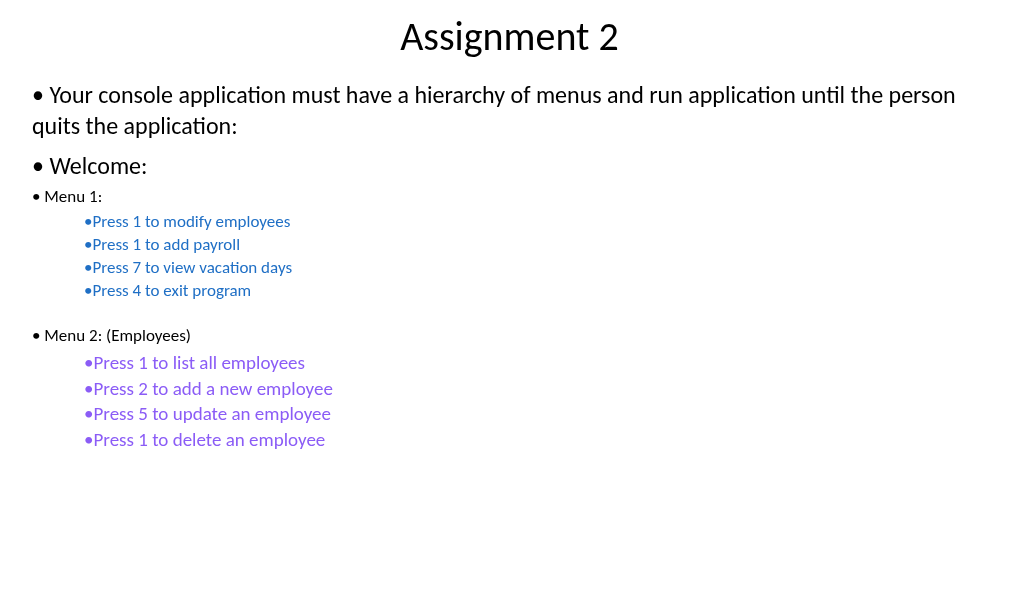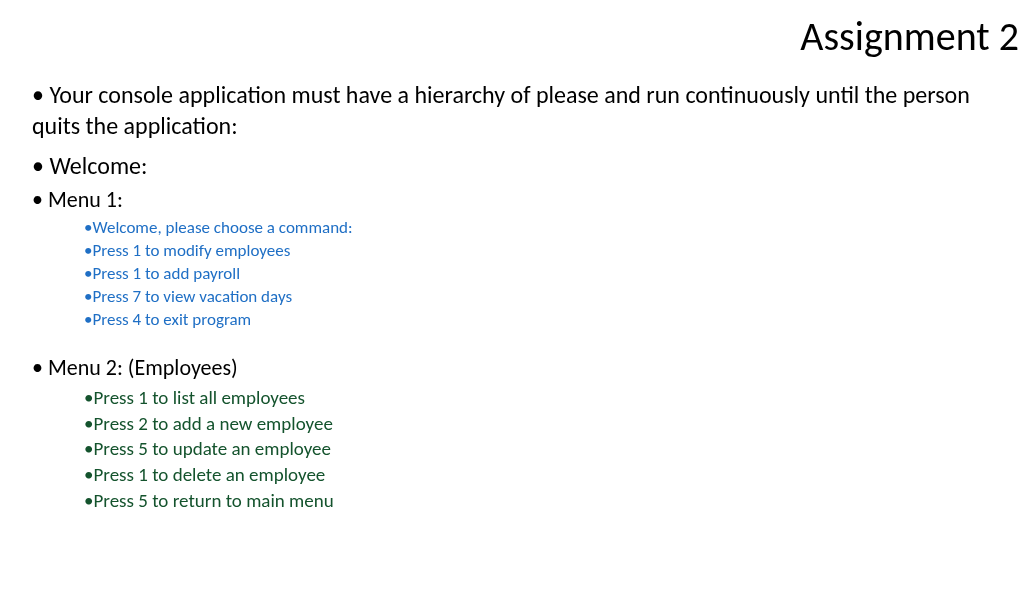--- a/index.html
+++ b/index.html
@@ -9,94 +9,92 @@
     }
     body {
       font-family: Calibri, Arial, sans-serif;
       background: #ffffff;
       width: 1019px;
       height: 595px;
       color: #000000;
       padding: 0;
     }
     .title {
-      text-align: right;
+      text-align: center;
       font-size: 40px;
       font-weight: normal;
       margin-top: 12px;
       margin-bottom: 18px;
     }
     .content {
       padding-left: 32px;
       padding-right: 32px;
     }
     .intro {
       font-size: 24px;
       line-height: 1.3;
       margin-bottom: 10px;
     }
     .example-label {
       font-size: 24px;
       margin-bottom: 6px;
     }
     .menu-label {
-      font-size: 22px;
+      font-size: 17px;
       margin-bottom: 4px;
     }
     .menu-items {
       padding-left: 52px;
       margin-bottom: 22px;
     }
     .menu-item {
       color: #1f6fc5;
       font-size: 17px;
       line-height: 1.35;
     }
     .menu-item-large {
-      color: #14532d;
+      color: #8b5cf6;
       font-size: 19px;
       line-height: 1.35;
     }
     .bullet::before {
       content: "•";
       margin-right: 0px;
     }
   </style>
 </head>
 <body>
 
 <h1 class="title">Assignment 2</h1>
 
 <div class="content">
 
   <div class="intro bullet">
-    <span>Your console application must have a hierarchy of please and run continuously until the person quits the application:</span>
+    <span>Your console application must have a hierarchy of menus and run application until the person quits the application:</span>
   </div>
 
   <div class="example-label bullet">
     <span>Welcome:</span>
   </div>
 
   <div class="menu-label bullet">
     <span>Menu 1:</span>
   </div>
 
   <div class="menu-items">
-    <div class="menu-item bullet"><span>Welcome, please choose a command:</span></div>
     <div class="menu-item bullet"><span>Press 1 to modify employees</span></div>
     <div class="menu-item bullet"><span>Press 1 to add payroll</span></div>
     <div class="menu-item bullet"><span>Press 7 to view vacation days</span></div>
     <div class="menu-item bullet"><span>Press 4 to exit program</span></div>
   </div>
 
   <div class="menu-label bullet">
     <span>Menu 2: (Employees)</span>
   </div>
 
   <div class="menu-items">
     <div class="menu-item-large bullet"><span>Press 1 to list all employees</span></div>
     <div class="menu-item-large bullet"><span>Press 2 to add a new employee</span></div>
     <div class="menu-item-large bullet"><span>Press 5 to update an employee</span></div>
     <div class="menu-item-large bullet"><span>Press 1 to delete an employee</span></div>
-    <div class="menu-item-large bullet"><span>Press 5 to return to main menu</span></div>
   </div>
 
 </div>
 
 </body></html>

